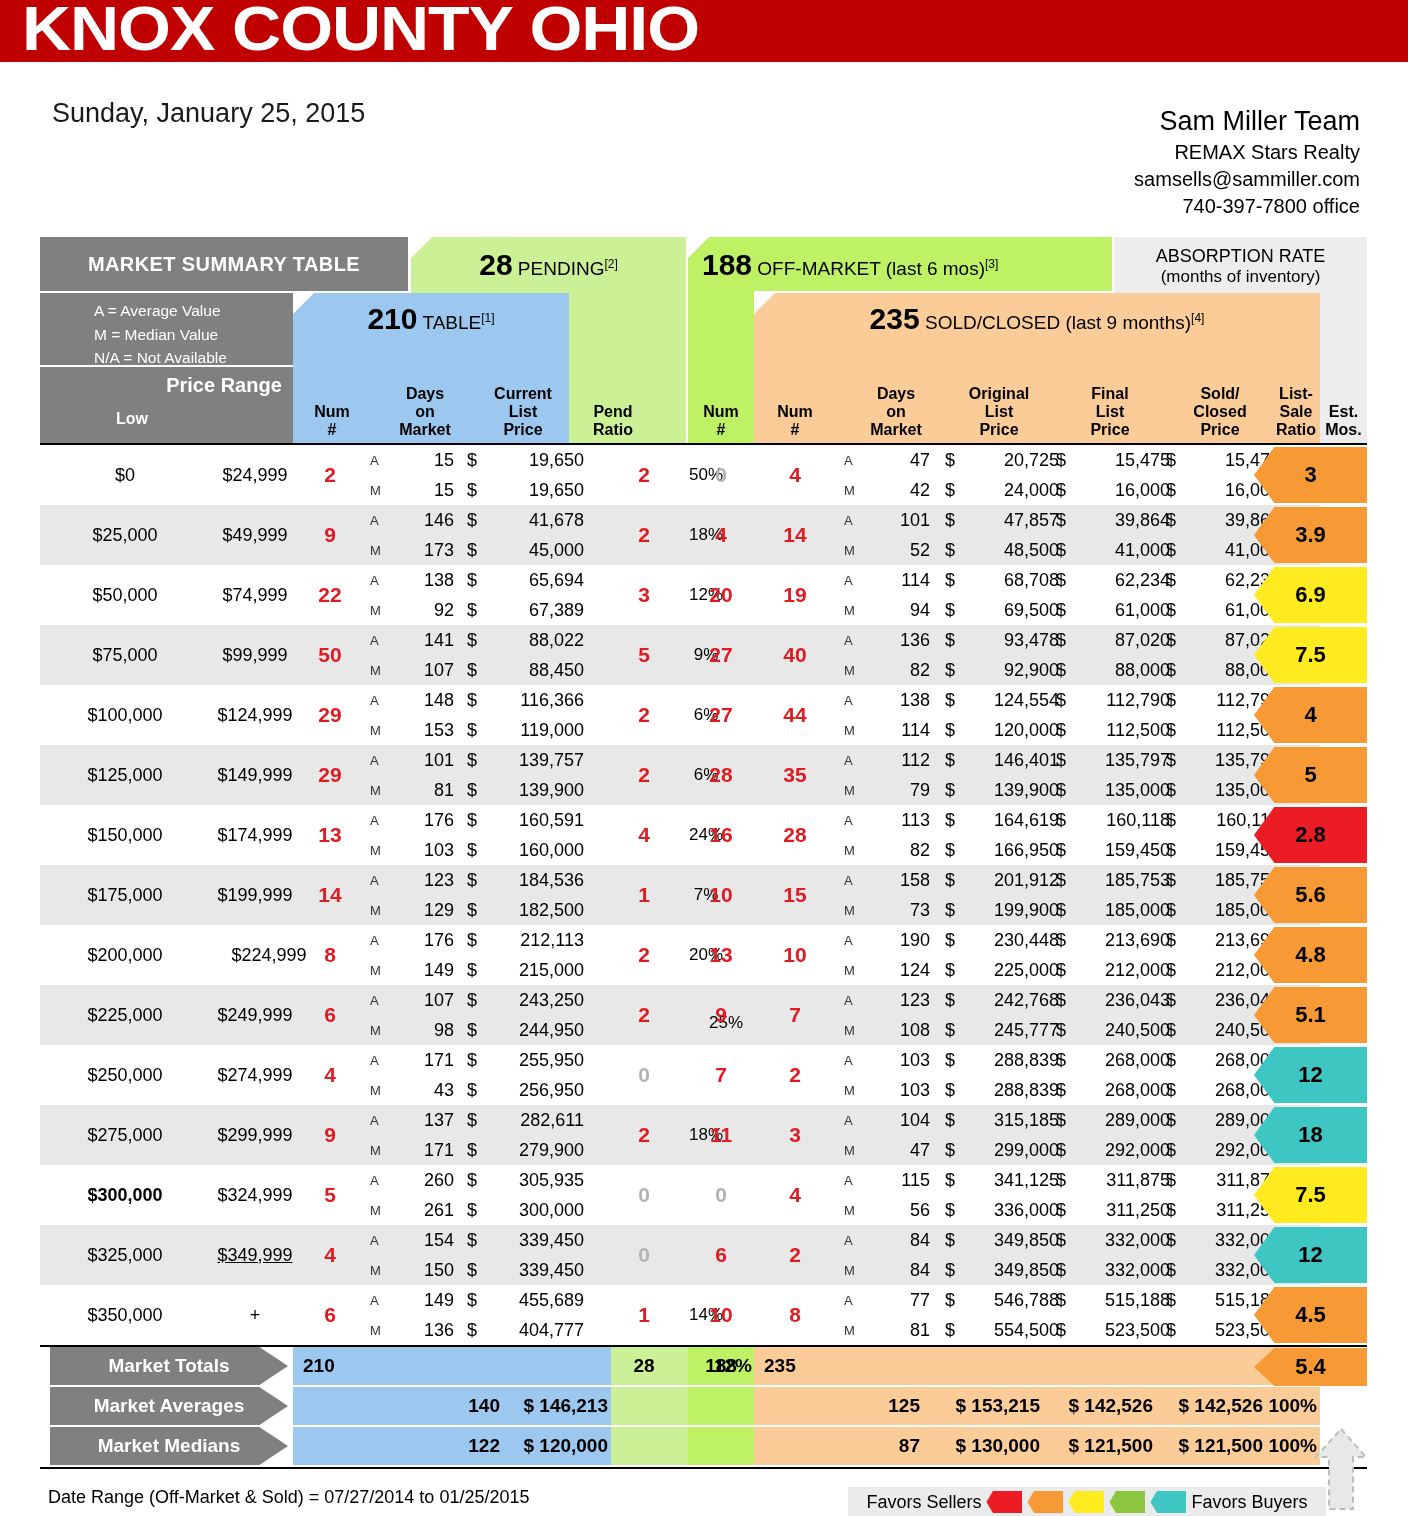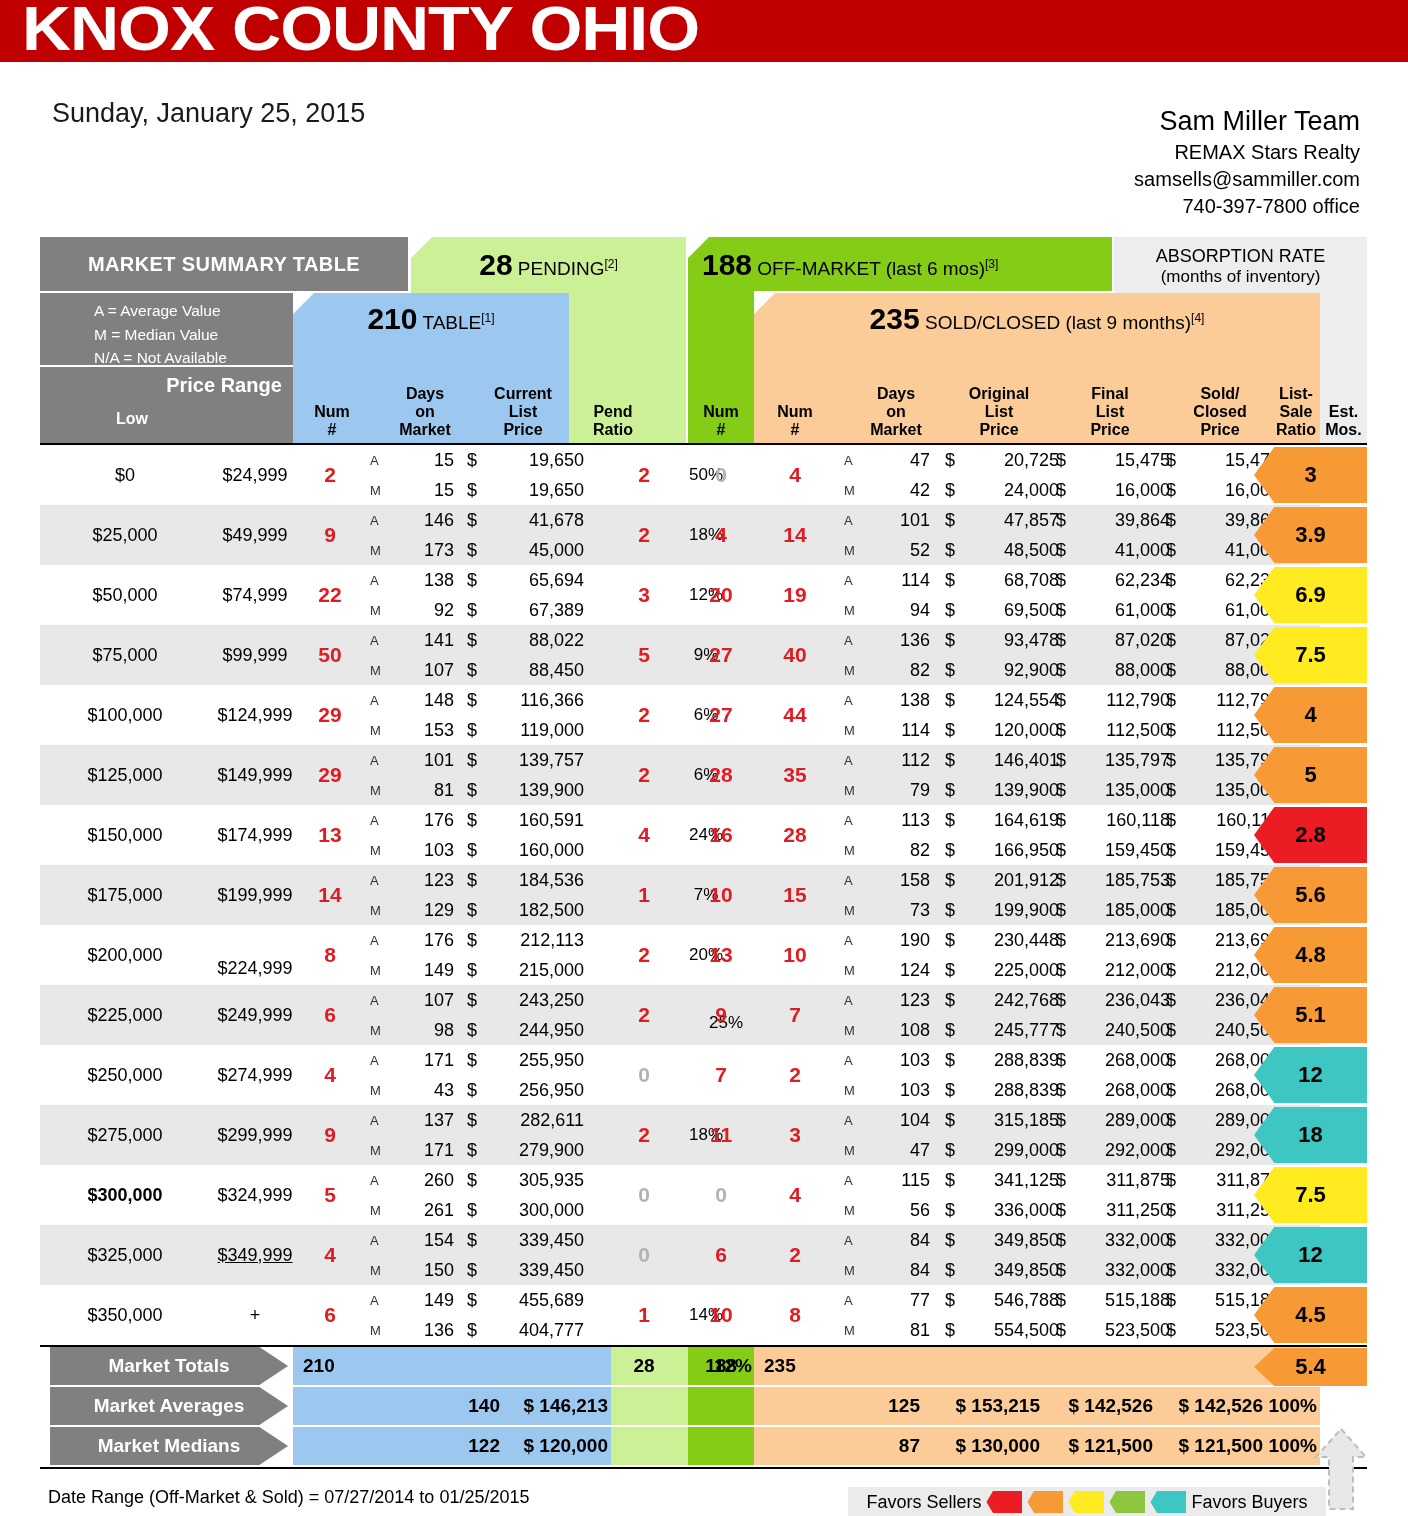--- a/index.html
+++ b/index.html
@@ -38,21 +38,21 @@
 
   
   #sheet { position: absolute; left: 40px; top: 237px; width: 1327px; }
 
   
   #hdr { position: relative; height: 206px; }
 
   .panel { position: absolute; }
 
   .gray-dark  { background: #808080; color: #fff; }
-  .gray-mid   { background: #84cc16; color: #000; }
+  .gray-mid   { background: #bef264; color: #000; }
   .gray-light { background: #ededed; color: #000; }
   .blue       { background: #9cc8f0; color: #000; }
   .green      { background: #ccf095; color: #000; }
   .orange     { background: #fbcb98; color: #000; }
 
   
   .fold { position: absolute; left: 0; top: 0; width: 0; height: 0;
           border-left: 21px solid #ffffff; border-bottom: 21px solid transparent; }
 
   #mst-title {
@@ -659,21 +659,21 @@
        <span class="am-val" style="left:1026px;width:104px">185,000</span>
        <span class="dollar" style="left:1126px">$</span>
        <span class="am-val" style="left:1136px;width:104px">185,000</span>
        <span class="am-val" style="left:1234px;width:48px">100%</span>
           </div>
         </div>
         <div class="chev" style="background: rgb(247, 154, 54);">5.6</div>
       </div>
       <div class="row">
         <div class="cell c-center" style="left:20px;width:130px;">$200,000</div>
-        <div class="cell c-center" style="left:150px;width:130px;margin-top:13px;">$224,999</div>
+        <div class="cell c-center" style="left:164px;width:130px;">$224,999</div>
         <div class="cell c-center num-red" style="left:253px;width:74px;">8</div>
         <div>
           <div class="am top">
             <span class="am-lab" style="left:330px">A</span>
        <span class="am-val" style="left:340px;width:74px">176</span>
        <span class="dollar" style="left:427px">$</span>
        <span class="am-val" style="left:440px;width:104px">212,113</span>
           </div>
      <div class="am bot">
             <span class="am-lab" style="left:330px">M</span>

